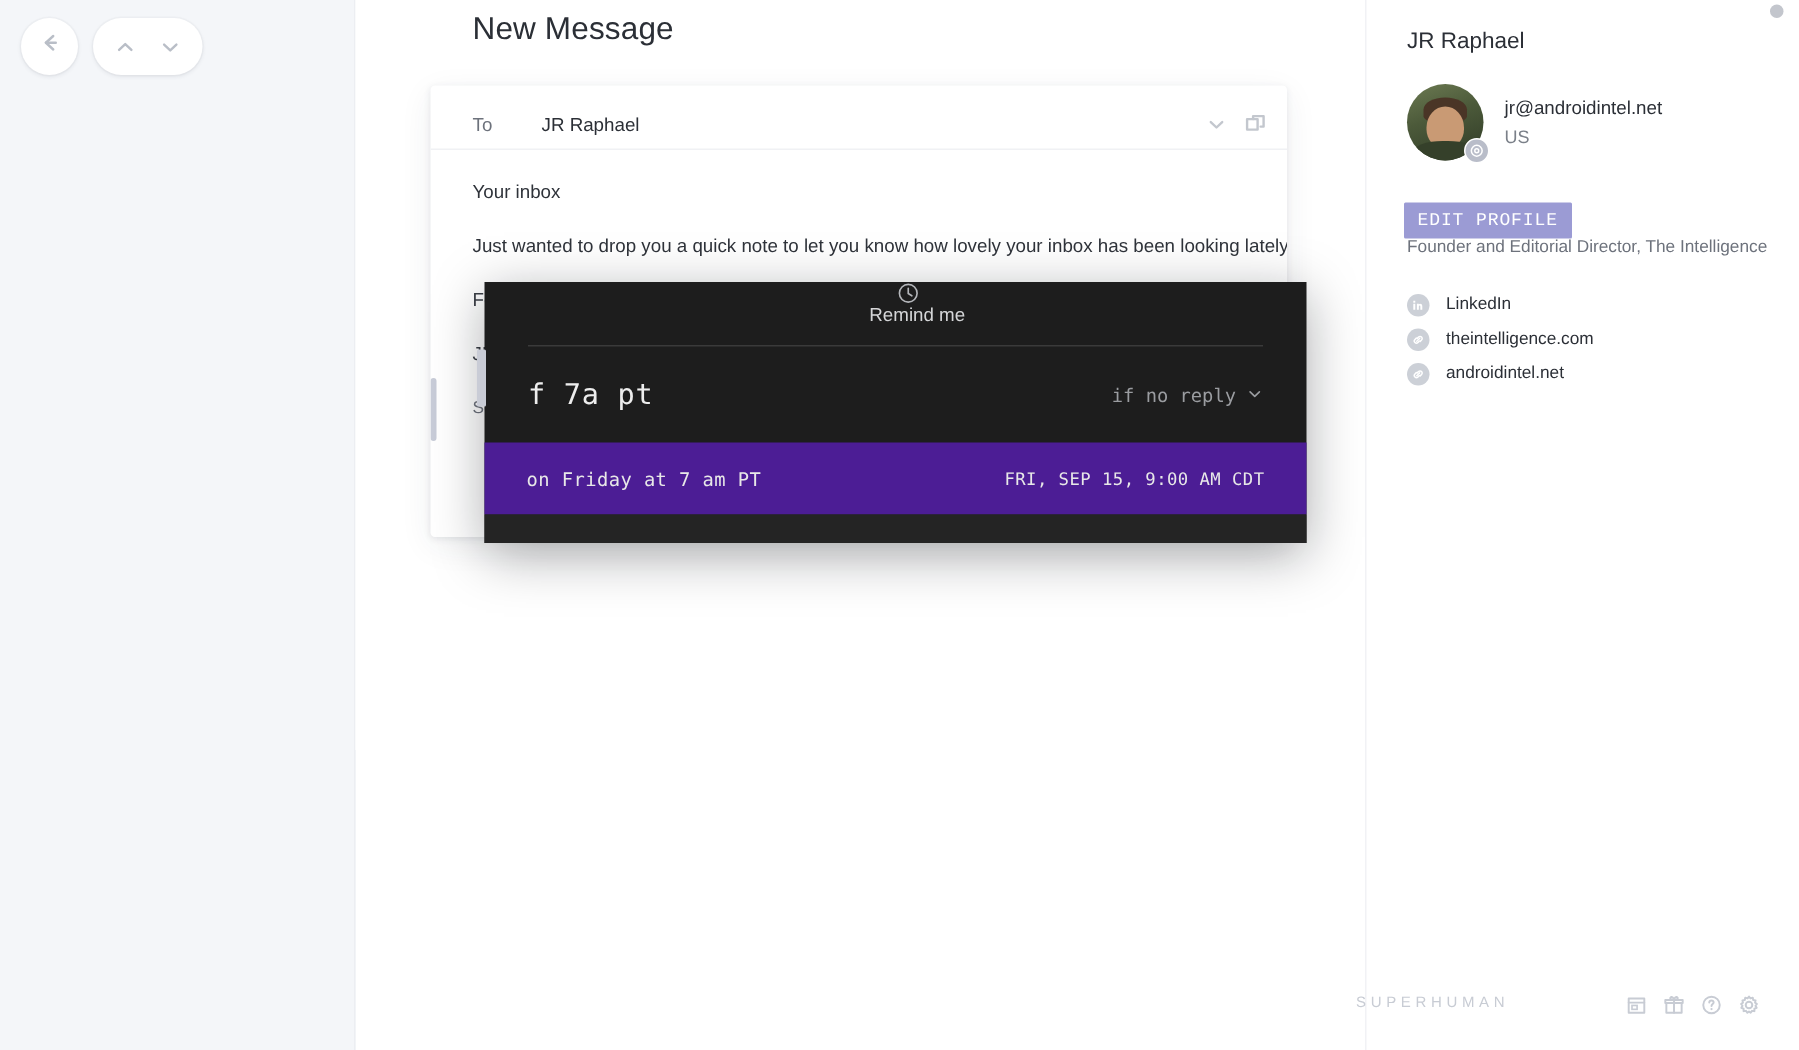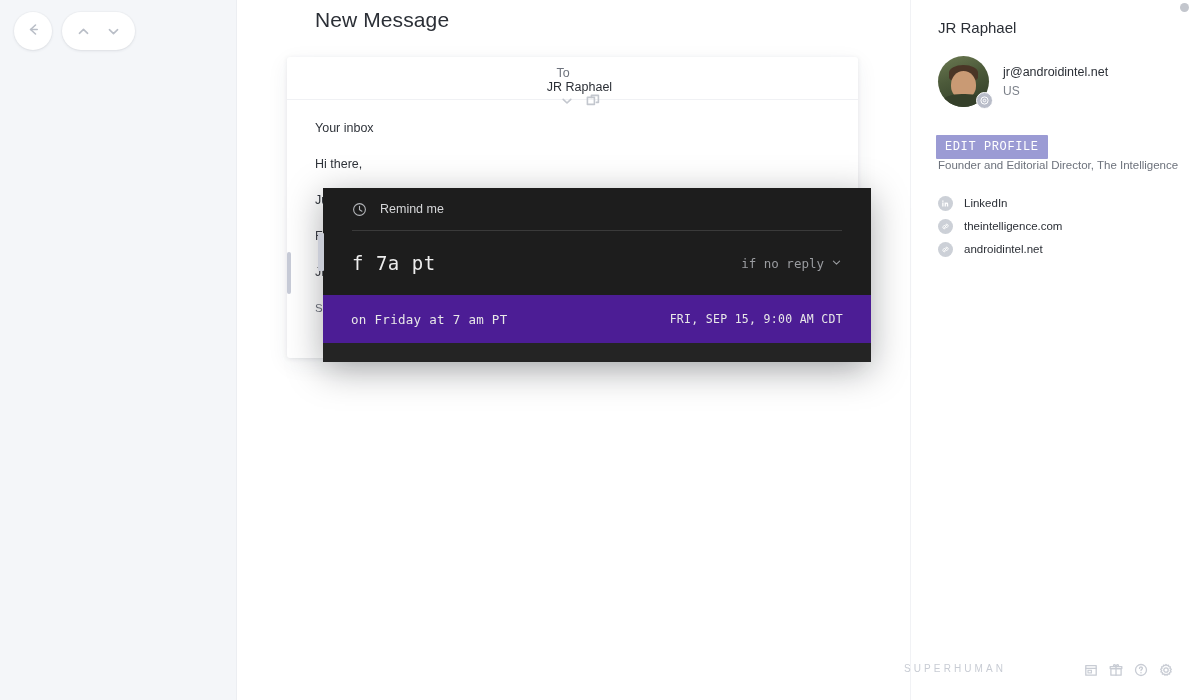--- a/index.html
+++ b/index.html
@@ -85,21 +85,20 @@
   }
 
   .to-row {
     position: relative;
     height: 34px;
     border-bottom: 1px solid #f0f1f4;
     display: flex;
     align-items: center;
     padding: 0 14px 0 28px;
     margin-top: 9px;
-    flex-direction: column;
   }
   .to-label { font-size: 12.5px; color: #6d727c; width: 46px; }
   .to-value { font-size: 12.5px; color: #2b2f36; flex: 1; }
   .to-icons { display: flex; align-items: center; gap: 12px; }
   .to-icons > span { cursor: pointer; display: flex; }
 
   .body-scroll {
     position: relative;
     padding: 20px 28px 0 28px;
   }
@@ -138,20 +137,21 @@
     z-index: 40;
     font-family: "DejaVu Sans Mono", monospace;
   }
 
   .remind-head {
     height: 42px;
     display: flex;
     align-items: center;
     padding: 0 0 0 29px;
     font-family: "Liberation Sans", sans-serif;
+    flex-direction: column;
   }
   .remind-head .clock { margin-right: 13px; display: flex; }
   .remind-head .ttl { font-size: 12.5px; color: #d5d6d8; }
 
   .remind-divider {
     height: 1px;
     background: #3a3a3a;
     margin: 0 29px;
   }
 
@@ -387,21 +387,20 @@
             </svg>
           </span>
         </span>
       </div>
 
       <div class="body-scroll">
         <div class="body-scrollbar">
           <div class="thumb"></div>
         </div>
         <div class="body-line">Your inbox</div>
-        <div class="body-line">Hi there,</div>
         <div class="body-line">Just wanted to drop you a quick note to let you know how lovely your inbox has been looking lately.</div>
         <div class="body-line sig">Fo</div>
         <div class="body-line sig">JR</div>
         <div class="body-line footer">Se</div>
       </div>
 
     </div>
 
     <div class="remind-overlay" style="left:86px; top:188px;">
 

